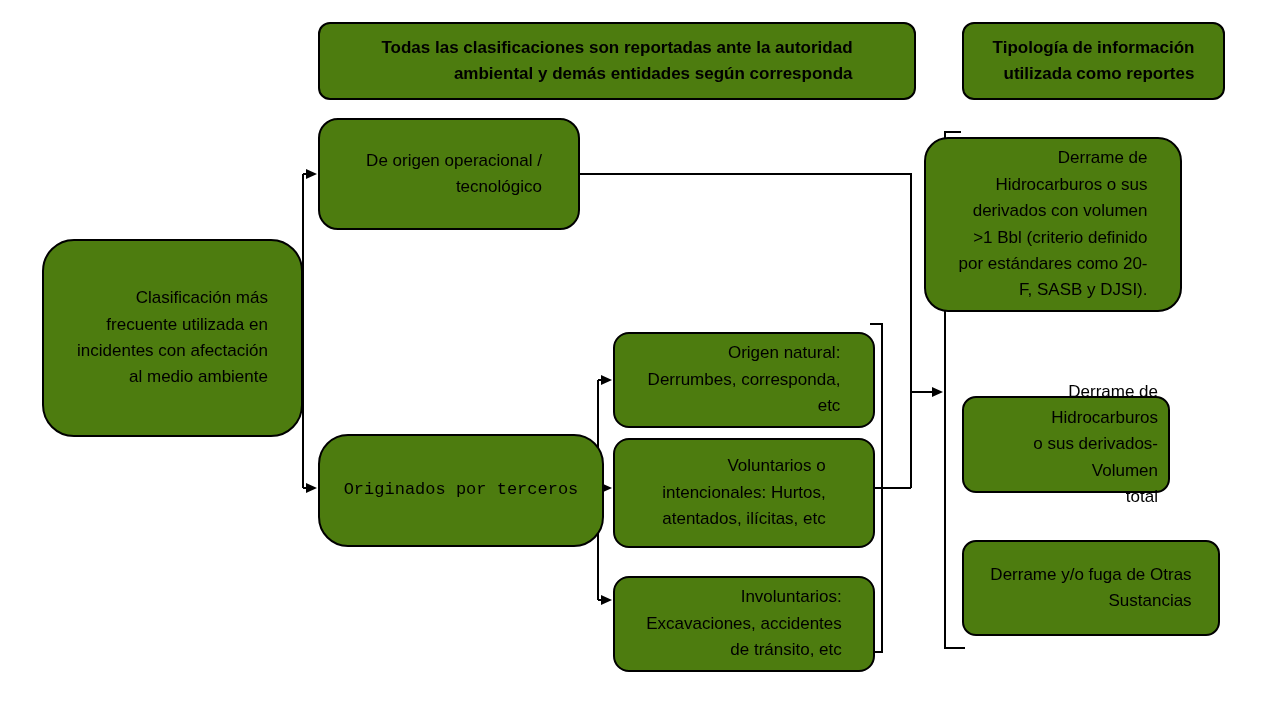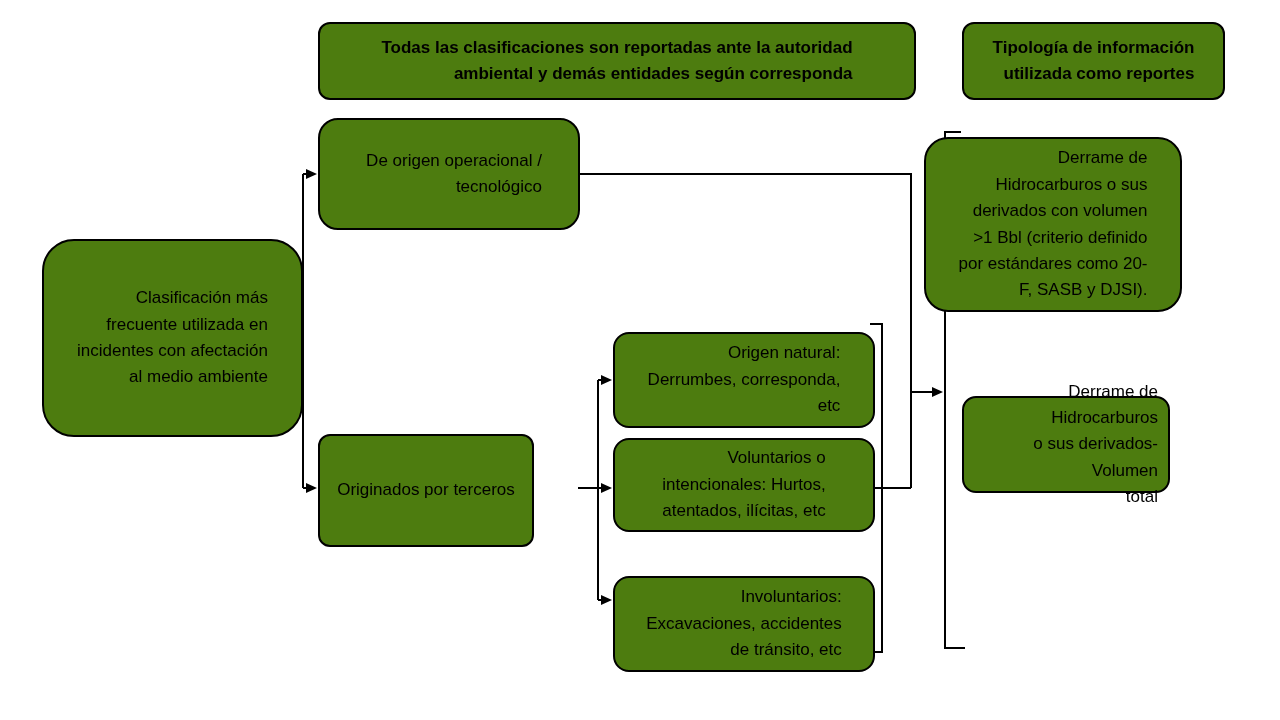--- a/index.html
+++ b/index.html
@@ -72,39 +72,41 @@
 utilizada como reportes</div>
 
   <div class="box" style="left:42px; top:239px; width:261px; height:198px; border-radius:32px; padding:0 24px;">Clasificación más
 frecuente utilizada en
 incidentes con afectación
 al medio ambiente</div>
 
   <div class="box" style="left:318px; top:118px; width:262px; height:112px; border-radius:20px;padding-left:20px;">De origen operacional /
 tecnológico</div>
 
-  <div class="box" style="left:318px; top:434px; width:216px; height:113px; border-radius:12px;">Originados por terceros</div>
+  <div class="box" style="left:318px; top:434px; width:286px; height:113px; border-radius:30px;font-family:Liberation Mono, monospace;">Originados por terceros</div>
 
   <div class="box" style="left:613px; top:332px; width:262px; height:96px; border-radius:16px;">Origen natural:
 Derrumbes, corresponda,
 etc</div>
 
-  <div class="box" style="left:613px; top:438px; width:262px; height:94px; border-radius:16px;">Voluntarios o
+  <div class="box" style="left:613px; top:438px; width:262px; height:110px; border-radius:16px;">Voluntarios o
 intencionales: Hurtos,
 atentados, ilícitas, etc</div>
 
   <div class="box" style="left:613px; top:576px; width:262px; height:96px; border-radius:16px;">Involuntarios:
 Excavaciones, accidentes
 de tránsito, etc</div>
 
   <div class="box" style="left:924px; top:137px; width:258px; height:175px; border-radius:24px;">Derrame de
 Hidrocarburos o sus
 derivados con volumen
 &gt;1 Bbl (criterio definido
 por estándares como 20-
 F, SASB y DJSI).</div>
 
   <div class="box" style="left:962px; top:396px; width:208px; height:97px; border-radius:14px;">Derrame de Hidrocarburos
 o sus derivados- Volumen
 total</div>
 
+  <div class="box" style="left:962px; top:540px; width:258px; height:96px; border-radius:14px;">Derrame y/o fuga de Otras
+Sustancias</div>
 
 </div>
 
 </body></html>

